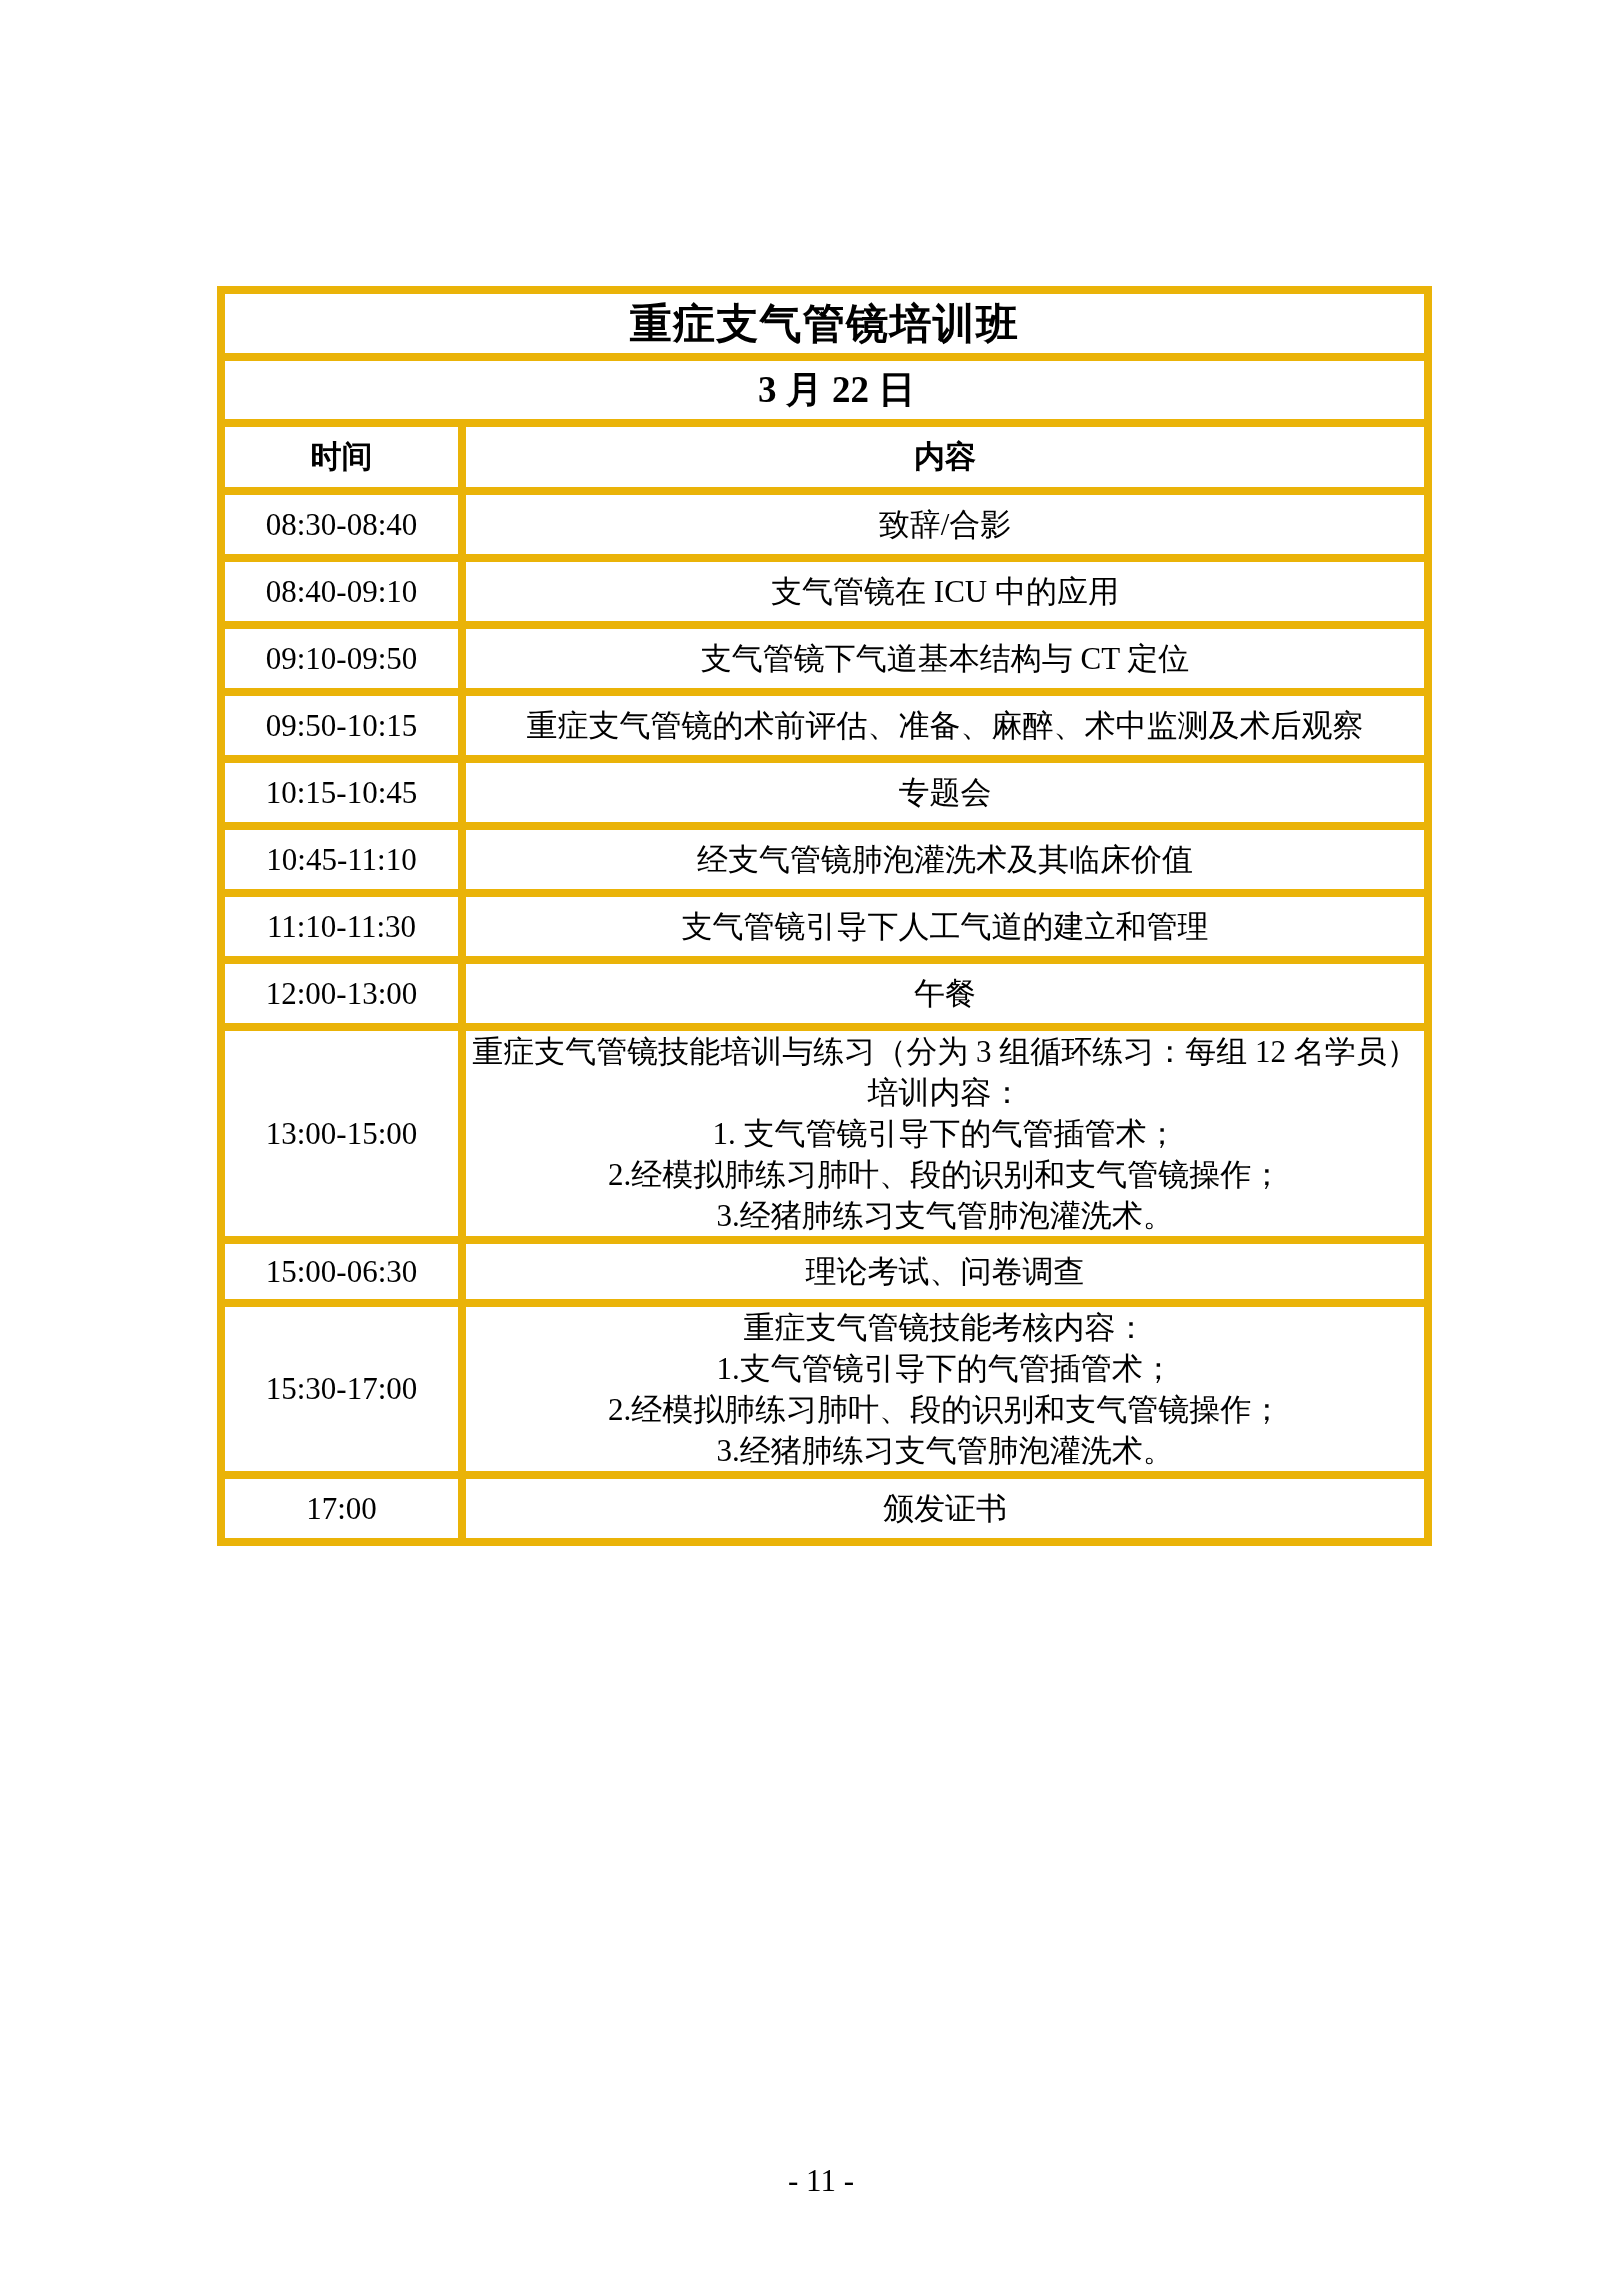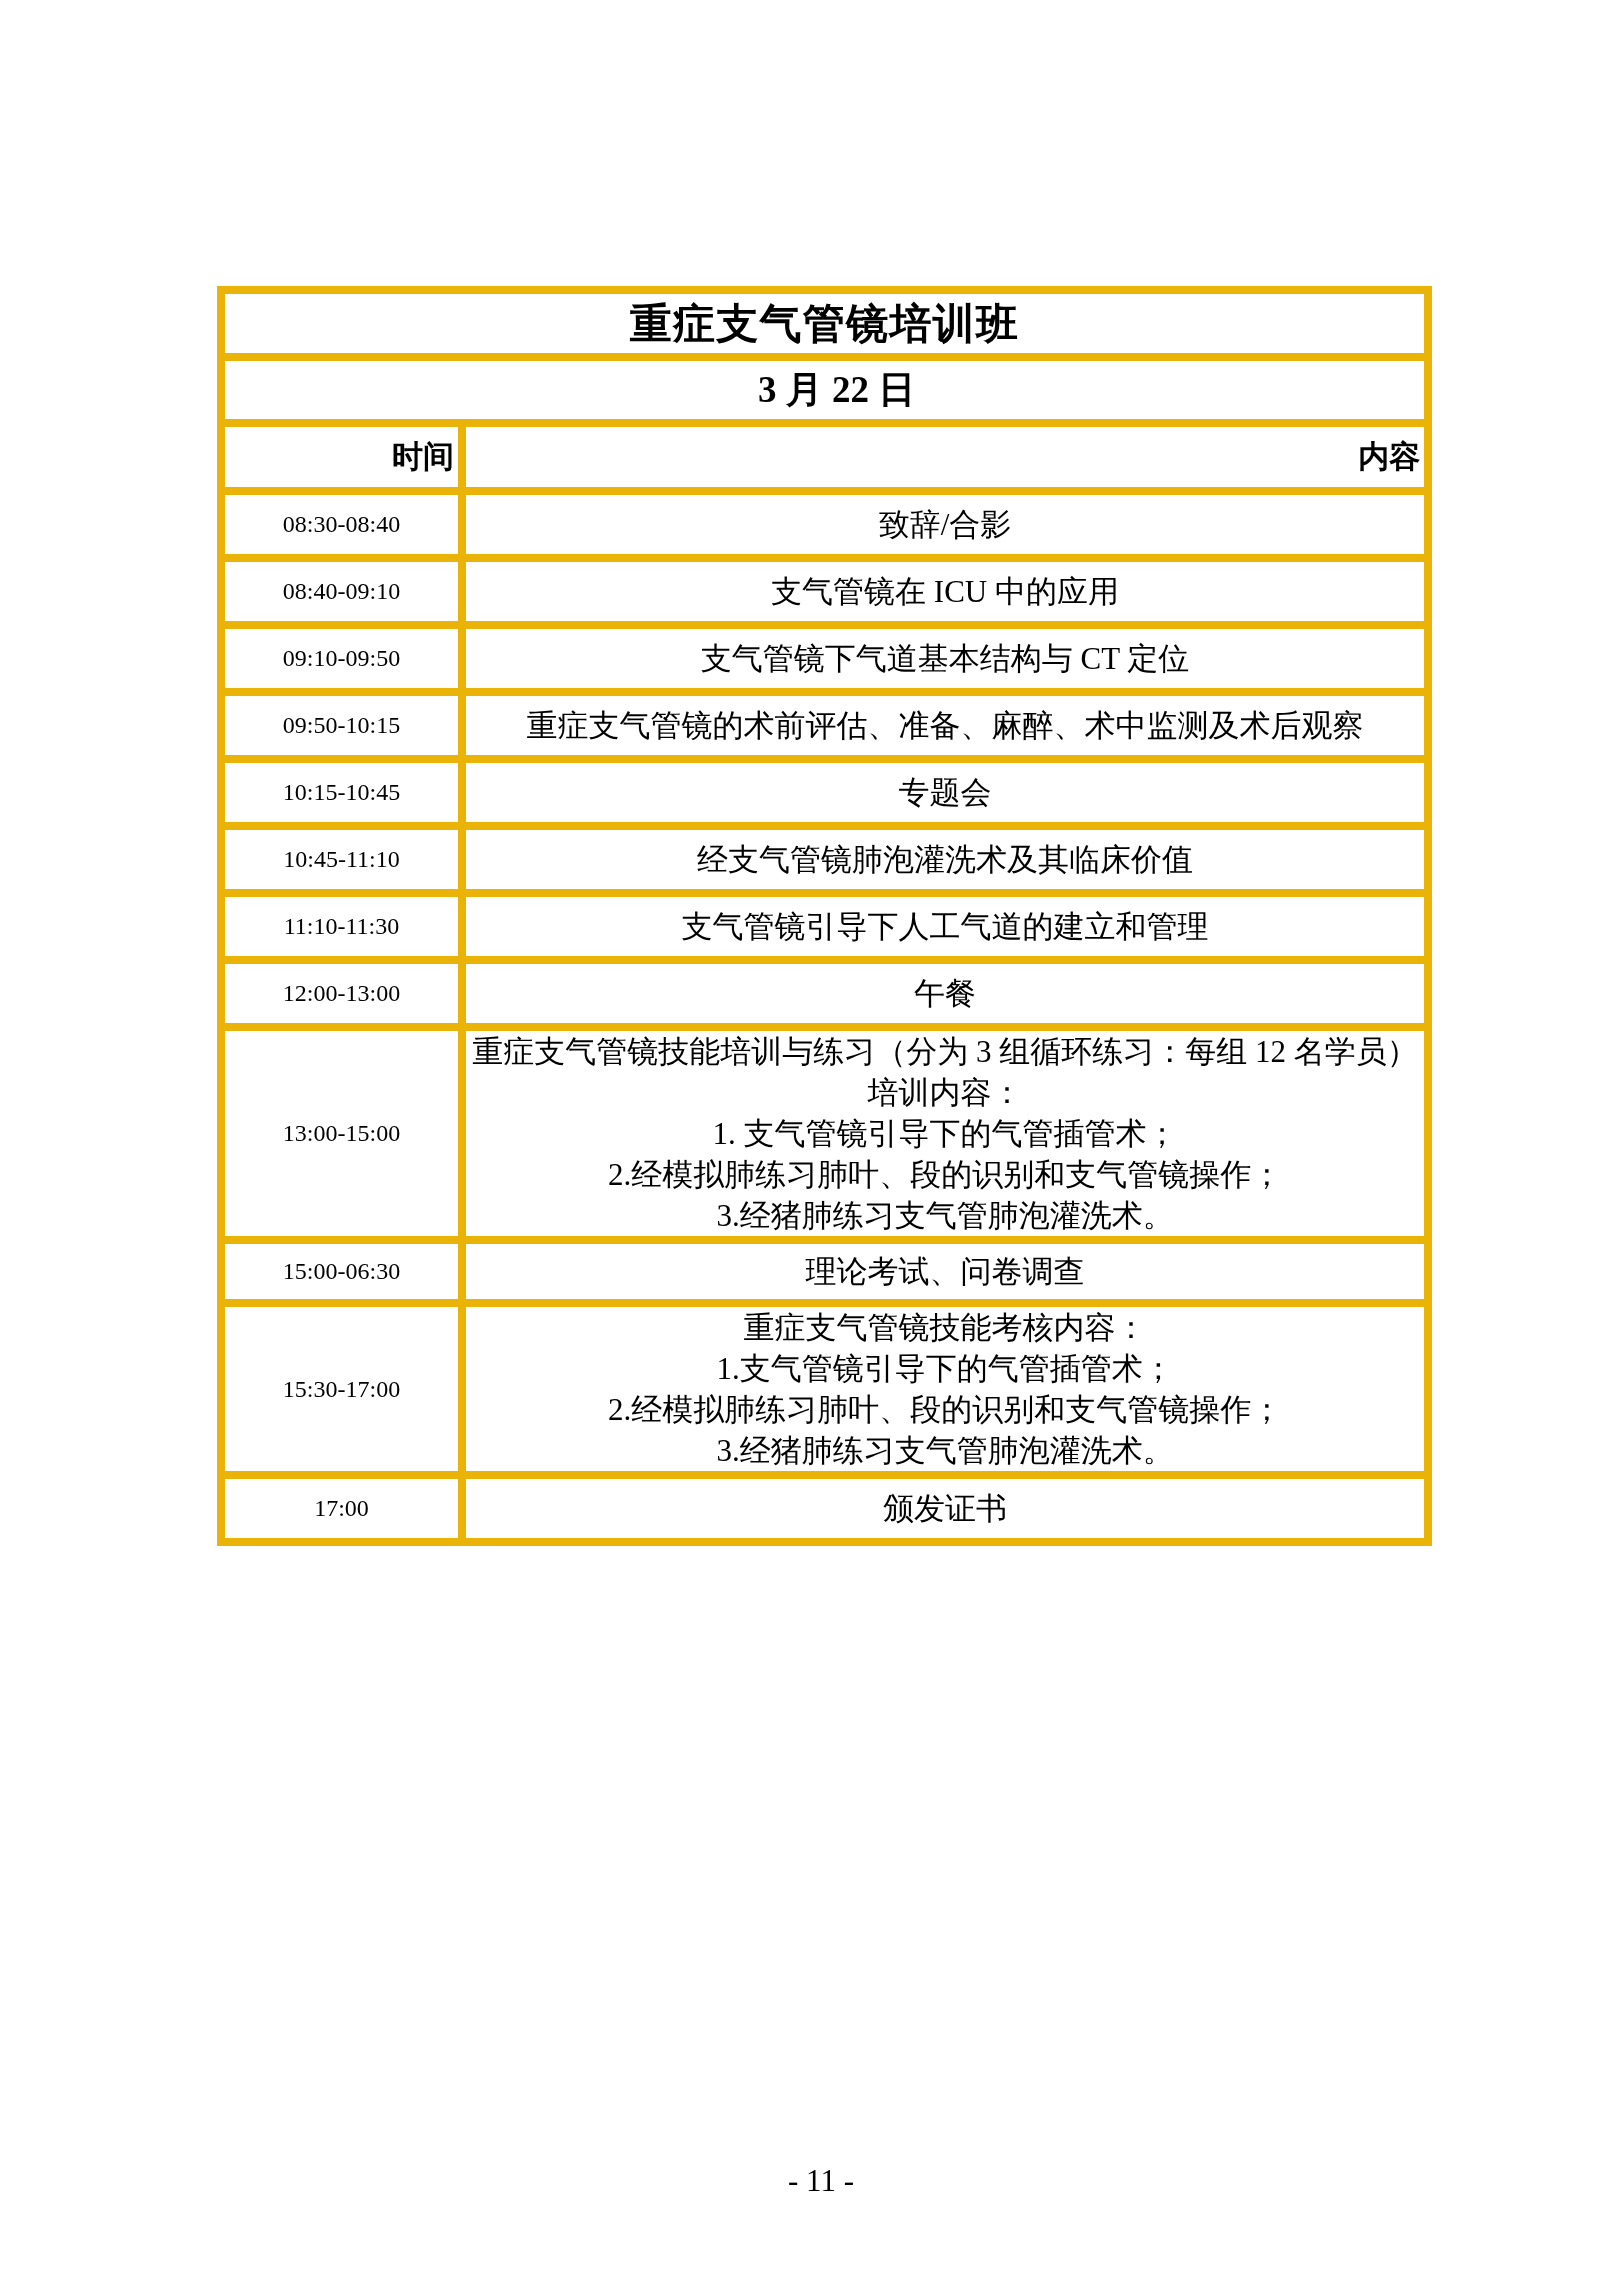--- a/index.html
+++ b/index.html
@@ -33,22 +33,22 @@
   tr.h-title  { height: 67px; }
   tr.h-date   { height: 66px; }
   tr.h-head   { height: 68px; }
   tr.h-s      { height: 67px; }
   tr.h-m5     { height: 206px; }
   tr.h-s2     { height: 63px;  }
   tr.h-m4     { height: 166px; }
 
   td.title   { font-size: 42px; font-weight: bold; letter-spacing: 1.3px; }
   td.date    { font-size: 37px; font-weight: bold; padding-left: 28px; }
-  td.head    { font-size: 31px; font-weight: bold; text-align: right; }
-  td.time    { font-size: 24px; }
+  td.head    { font-size: 31px; font-weight: bold; }
+  td.time    { font-size: 31px; }
   td.content { font-size: 31px; border-radius: 13px; }
   td.content .line { line-height: 41px; white-space: nowrap; }
 
   .pagenum {
     position: absolute;
     left: 217px; width: 1208px;
     top: 2163px;
     text-align: center;
     font-size: 31px;
   }

